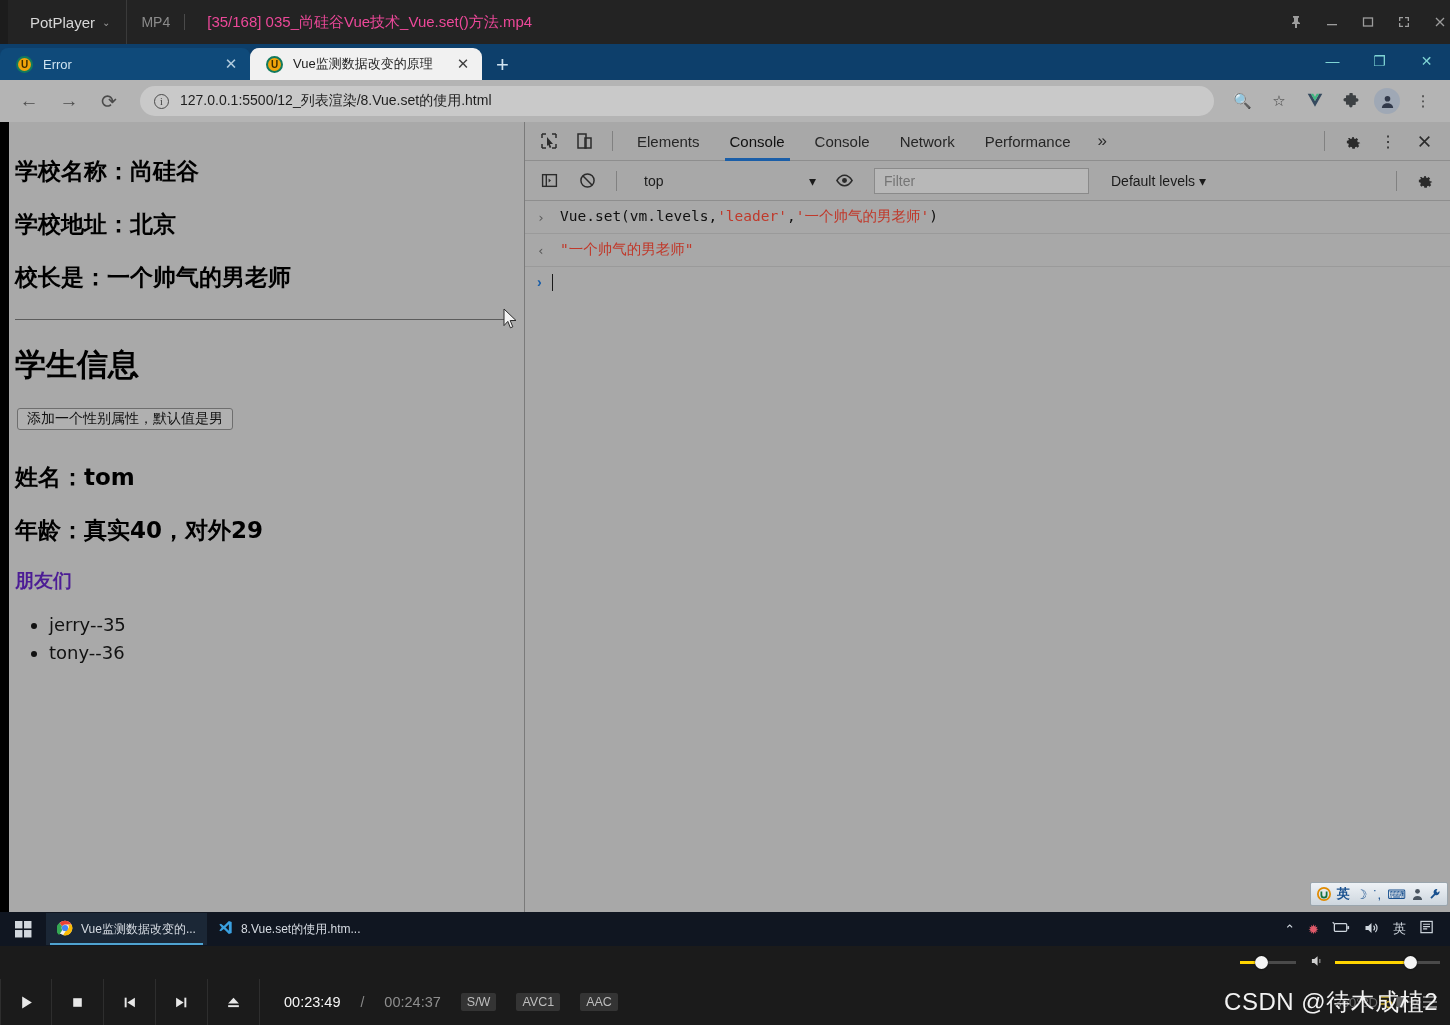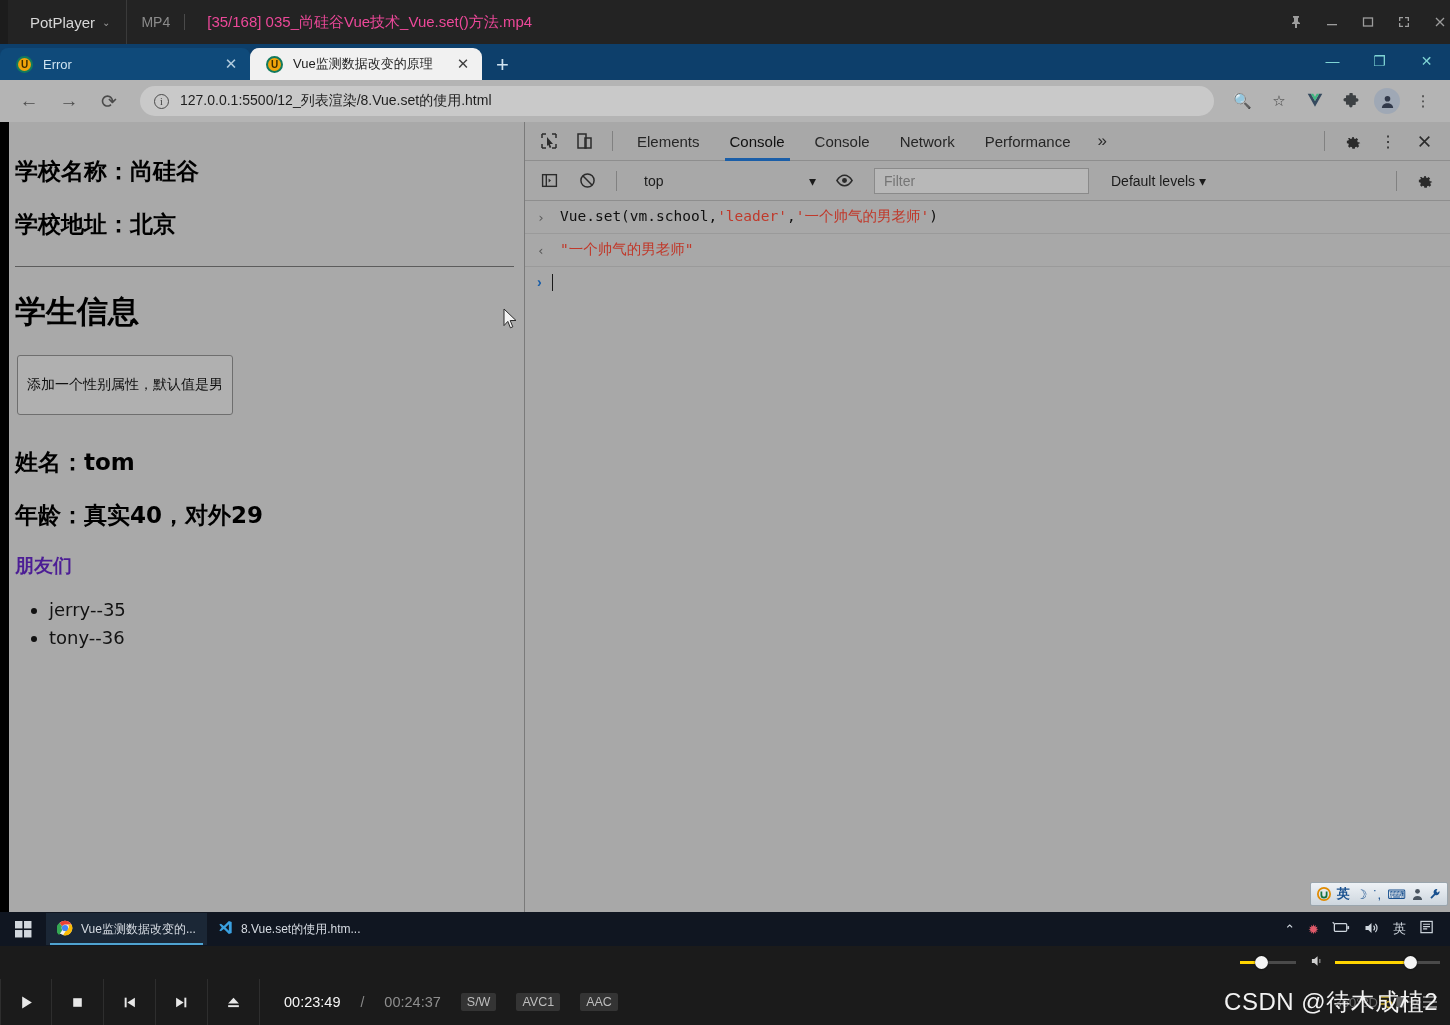--- a/index.html
+++ b/index.html
@@ -103,21 +103,21 @@
     font-family: "DejaVu Sans", sans-serif;
   }
   .page h4 {
     font-size: 19px; font-weight: bold; color: #4c1d95; margin: 22px 0 18px 0;
     font-family: "DejaVu Sans", sans-serif;
   }
   .page hr { border: none; border-top: 1.5px solid #5c5c5c; margin: 26px 0 24px 0; }
   .addbtn {
     font-family: "DejaVu Sans", sans-serif; font-size: 14px; color: #111;
     background: #b0b0b0; border: 1px solid #6e6e6e; border-radius: 3px;
-    padding: 20px 9px; margin: 6px 0 10px 2px; cursor: pointer;
+    padding: 1px 9px; margin: 6px 0 10px 2px; cursor: pointer;
   }
   .page ul { margin: 6px 0 0 34px; }
   .page li {
     font-size: 18px; color: #111; margin: 2px 0; line-height: 1.45;
     font-family: "DejaVu Sans", sans-serif;
   }
   .cursor-arrow { position: absolute; left: 494px; top: 186px; }
 
   
   .devtools {
@@ -332,20 +332,21 @@
       </div>
       <div class="omni-ic">⋮</div>
     </div>
 
     <div class="viewport">
 
       <div class="page">
         <div class="page-inner">
           <h3>学校名称：尚硅谷</h3>
           <h3>学校地址：北京</h3>
+          <h3>校长是：一个帅气的男老师</h3>
           <hr>
           <h2>学生信息</h2>
           <button class="addbtn">添加一个性别属性，默认值是男</button>
           <h3>姓名：tom</h3>
           <h3>年龄：真实40，对外29</h3>
           <h4>朋友们</h4>
           <ul>
             <li>jerry--35</li>
             <li>tony--36</li>
           </ul>
@@ -430,21 +431,21 @@
               <svg width="17" height="17" viewBox="0 0 16 16">
                   <path d="M8 5.2A2.8 2.8 0 108 10.8 2.8 2.8 0 008 5.2zm6.3 3.6l-1.4-.2a5 5 0 00-.5-1.3l.9-1.1-1.5-1.5-1.1.9a5 5 0 00-1.3-.5l-.2-1.4H7.8l-.2 1.4a5 5 0 00-1.3.5l-1.1-.9L3.7 4.7l.9 1.1a5 5 0 00-.5 1.3l-1.4.2v2.4l1.4.2c.1.5.3.9.5 1.3l-.9 1.1 1.5 1.5 1.1-.9c.4.2.8.4 1.3.5l.2 1.4h2.4l.2-1.4c.5-.1.9-.3 1.3-.5l1.1.9 1.5-1.5-.9-1.1c.2-.4.4-.8.5-1.3l1.4-.2z" fill="currentColor"></path>
                 </svg>
             </div>
           </div>
         </div>
 
         <div class="dt-console">
           <div class="con-row">
             <span class="con-arrow in">›</span>
-            <span class="con-code"><span>Vue.set(vm.school,</span><span class="con-str">'leader'</span><span>,</span><span class="con-str">'一个帅气的男老师'</span><span>)</span></span>
+            <span class="con-code"><span>Vue.set(vm.levels,</span><span class="con-str">'leader'</span><span>,</span><span class="con-str">'一个帅气的男老师'</span><span>)</span></span>
           </div>
           <div class="con-row">
             <span class="con-arrow">‹</span>
             <span class="con-out">"一个帅气的男老师"</span>
           </div>
           <div class="con-prompt">
             <span class="chev">›</span>
             <span class="caret"></span>
           </div>
 

